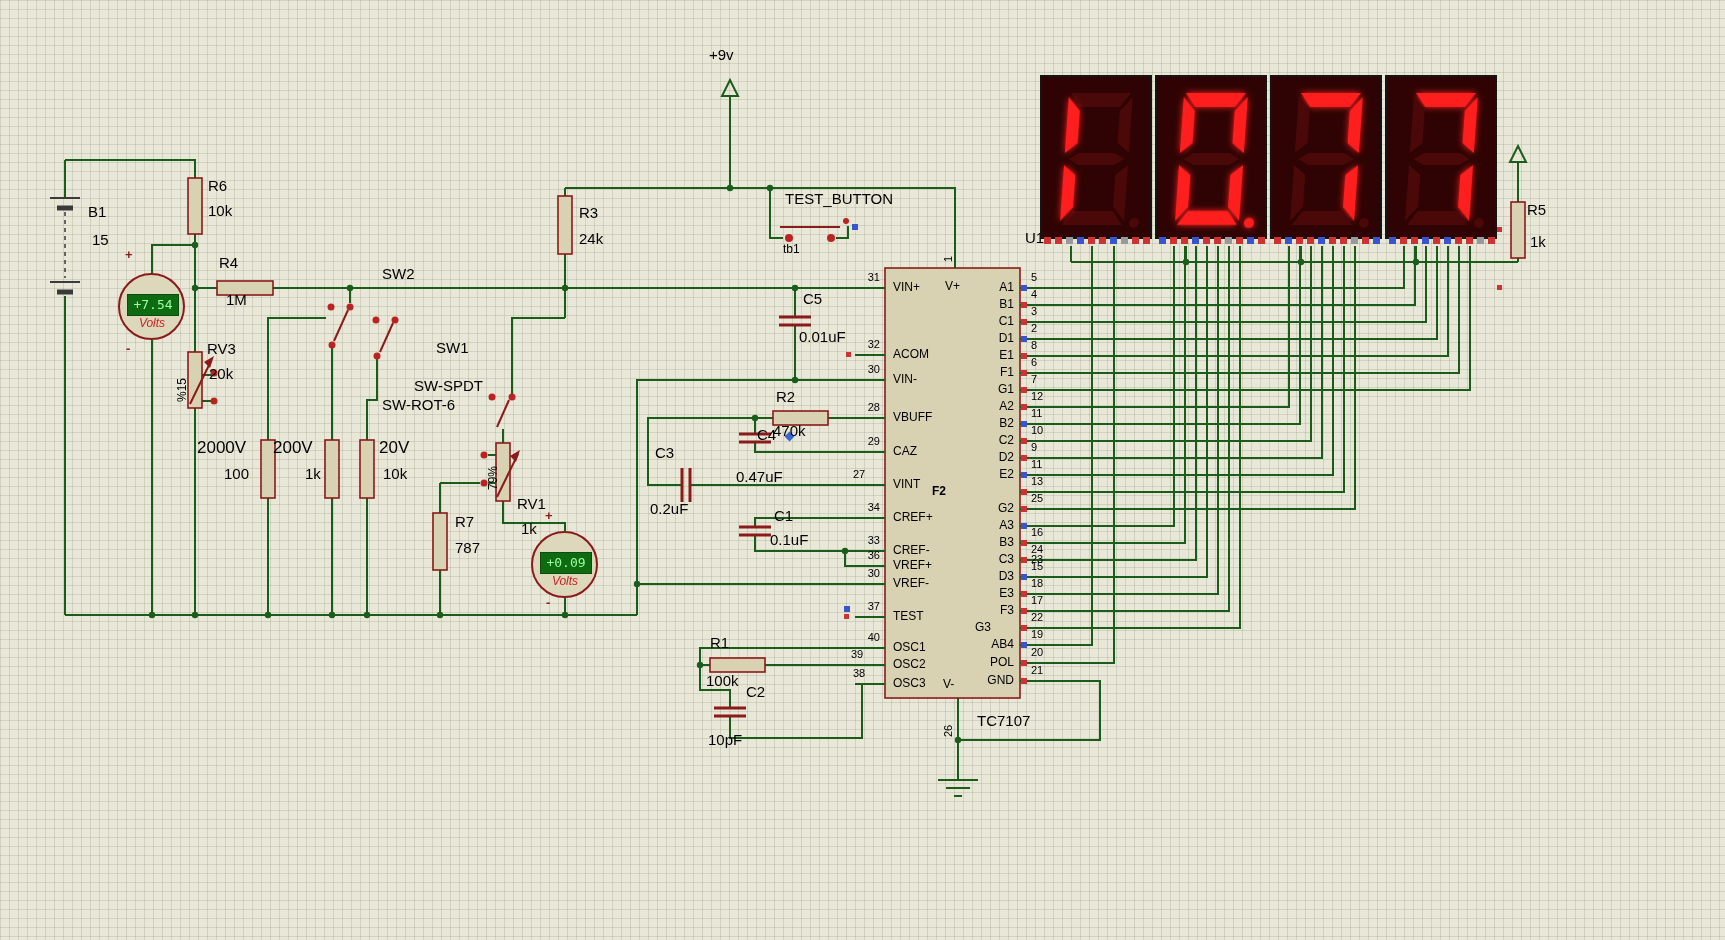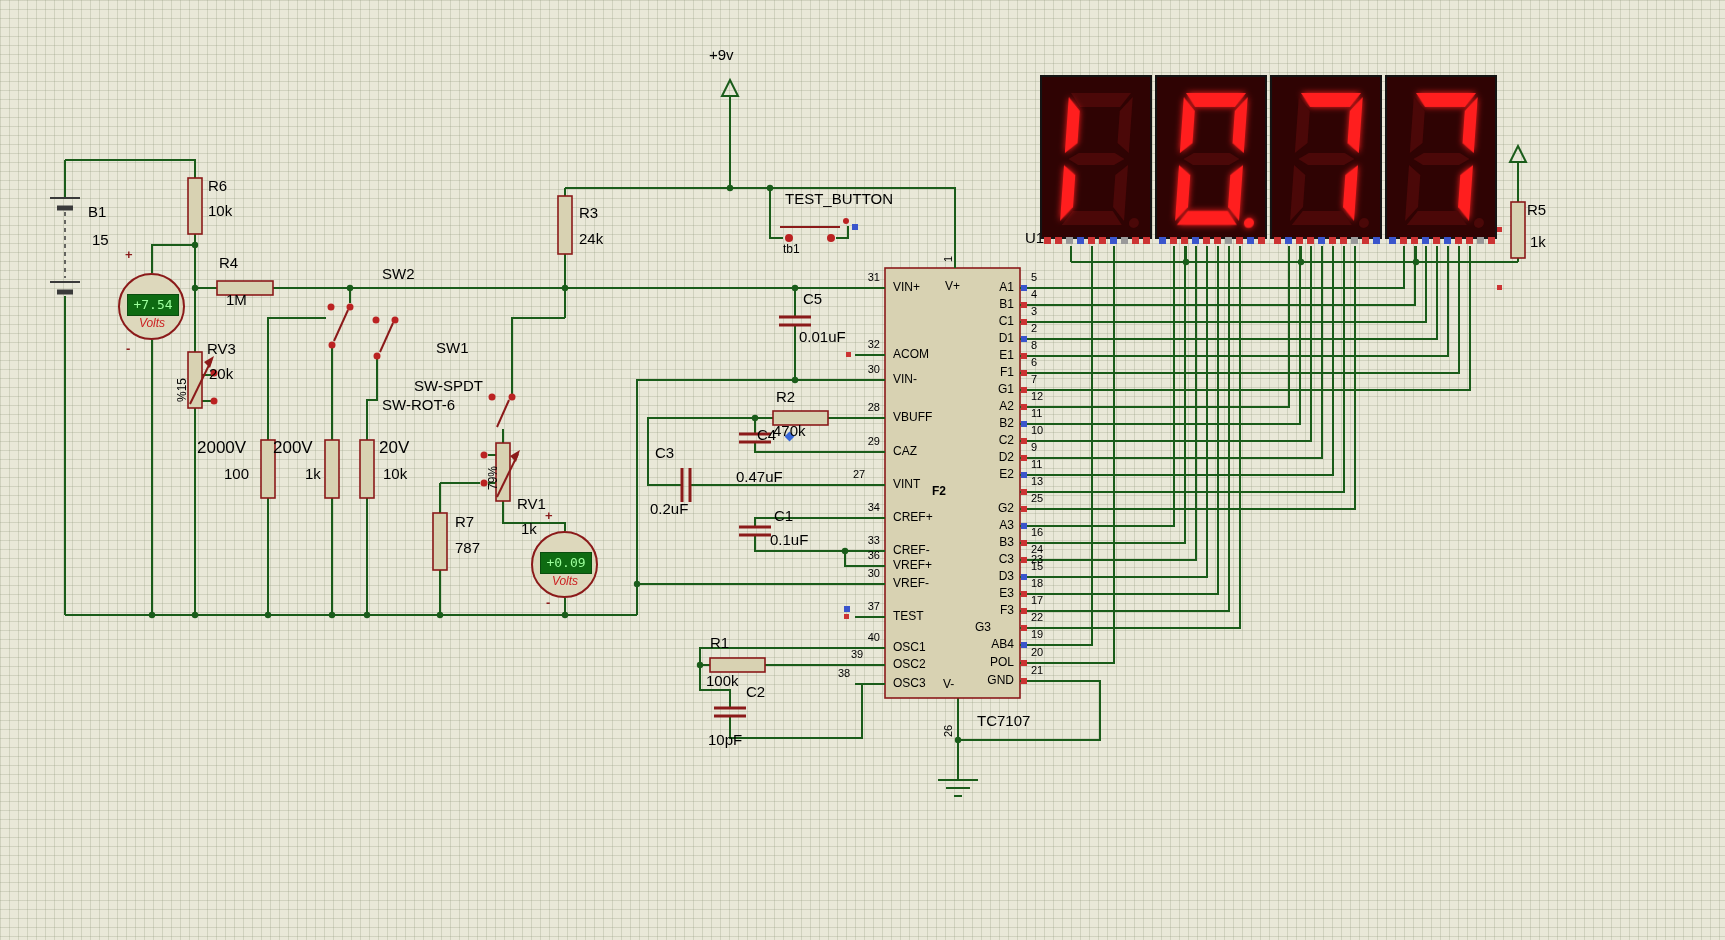--- a/index.html
+++ b/index.html
@@ -365,21 +365,21 @@
     <div class="pinnum" style="left: 838px; top: 549px; width: 42px; text-align: right;">36</div>
     <div class="pinname" style="left: 893px; top: 577px;">VREF-</div>
     <div class="pinnum" style="left: 838px; top: 567px; width: 42px; text-align: right;">30</div>
     <div class="pinname" style="left: 893px; top: 610px;">TEST</div>
     <div class="pinnum" style="left: 838px; top: 600px; width: 42px; text-align: right;">37</div>
     <div class="pinname" style="left: 893px; top: 641px;">OSC1</div>
     <div class="pinnum" style="left: 838px; top: 631px; width: 42px; text-align: right;">40</div>
     <div class="pinname" style="left: 893px; top: 658px;">OSC2</div>
     <div class="pinnum" style="left: 851px; top: 648px; width: 42px; text-align: left;">39</div>
     <div class="pinname" style="left: 893px; top: 677px;">OSC3</div>
-    <div class="pinnum" style="left: 838px; top: 667px; width: 42px; text-align: left;">38</div>
+    <div class="pinnum" style="left: 838px; top: 667px; width: 42px; text-align: center;">38</div>
     <div class="pinname" style="left: 952px; top: 281px; width: 62px; text-align: right;">A1</div>
     <div class="pinnum" style="left: 1031px; top: 271px;">5</div>
     <div class="sqr" style="left: 1021px; top: 285px; width: 6px; height: 6px; background: rgb(58, 85, 204);"></div>
     <div class="pinname" style="left: 952px; top: 298px; width: 62px; text-align: right;">B1</div>
     <div class="pinnum" style="left: 1031px; top: 288px;">4</div>
     <div class="sqr" style="left: 1021px; top: 302px; width: 6px; height: 6px; background: rgb(204, 51, 51);"></div>
     <div class="pinname" style="left: 952px; top: 315px; width: 62px; text-align: right;">C1</div>
     <div class="pinnum" style="left: 1031px; top: 305px;">3</div>
     <div class="sqr" style="left: 1021px; top: 319px; width: 6px; height: 6px; background: rgb(204, 51, 51);"></div>
     <div class="pinname" style="left: 952px; top: 332px; width: 62px; text-align: right;">D1</div>

